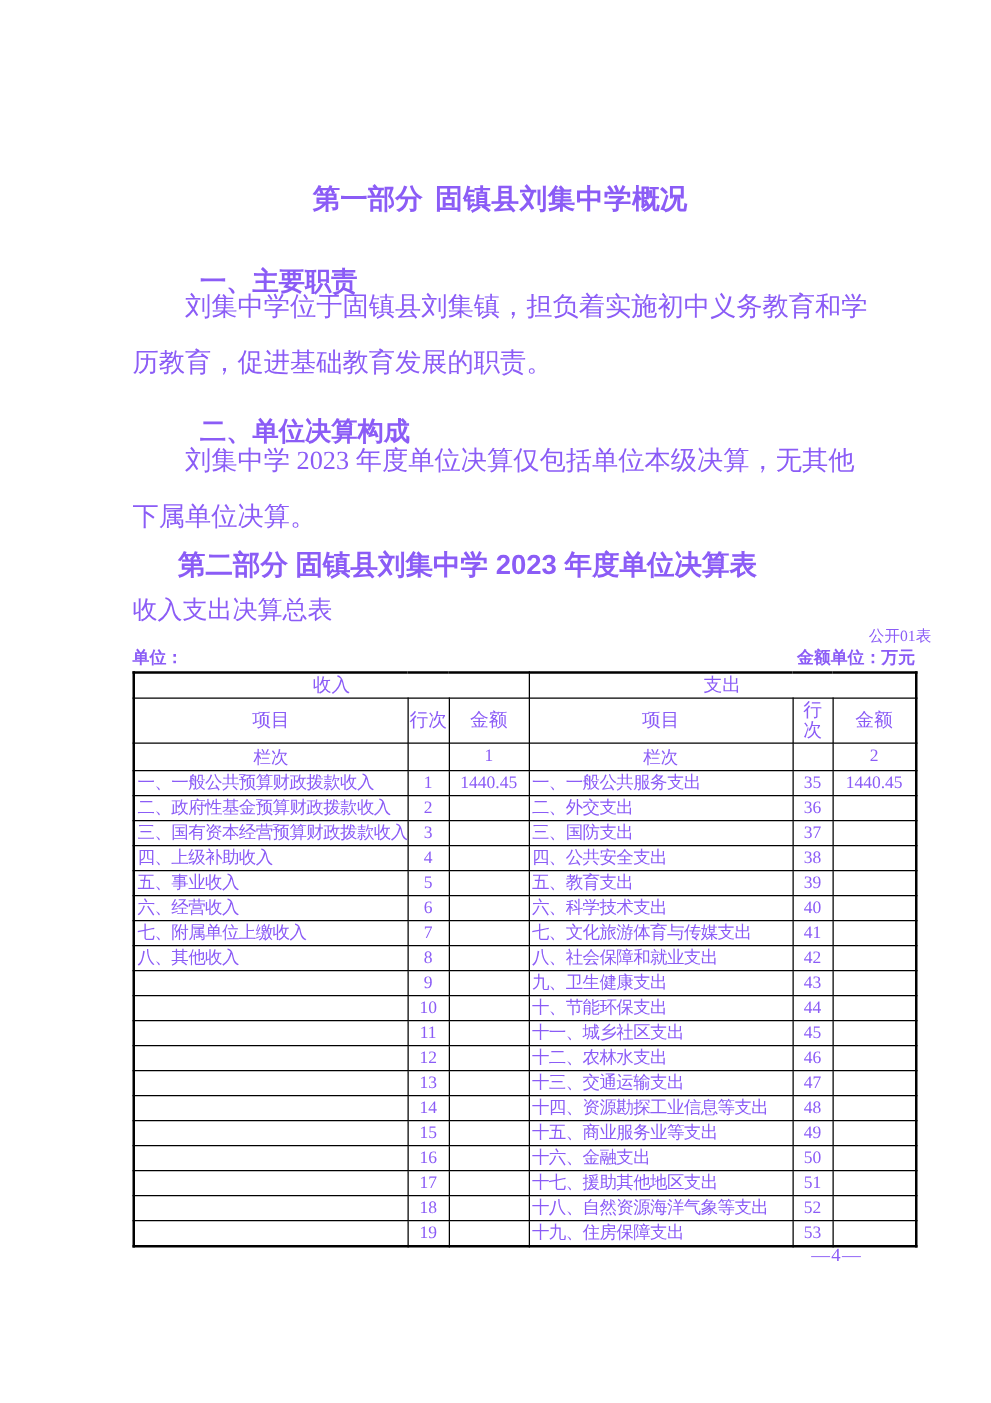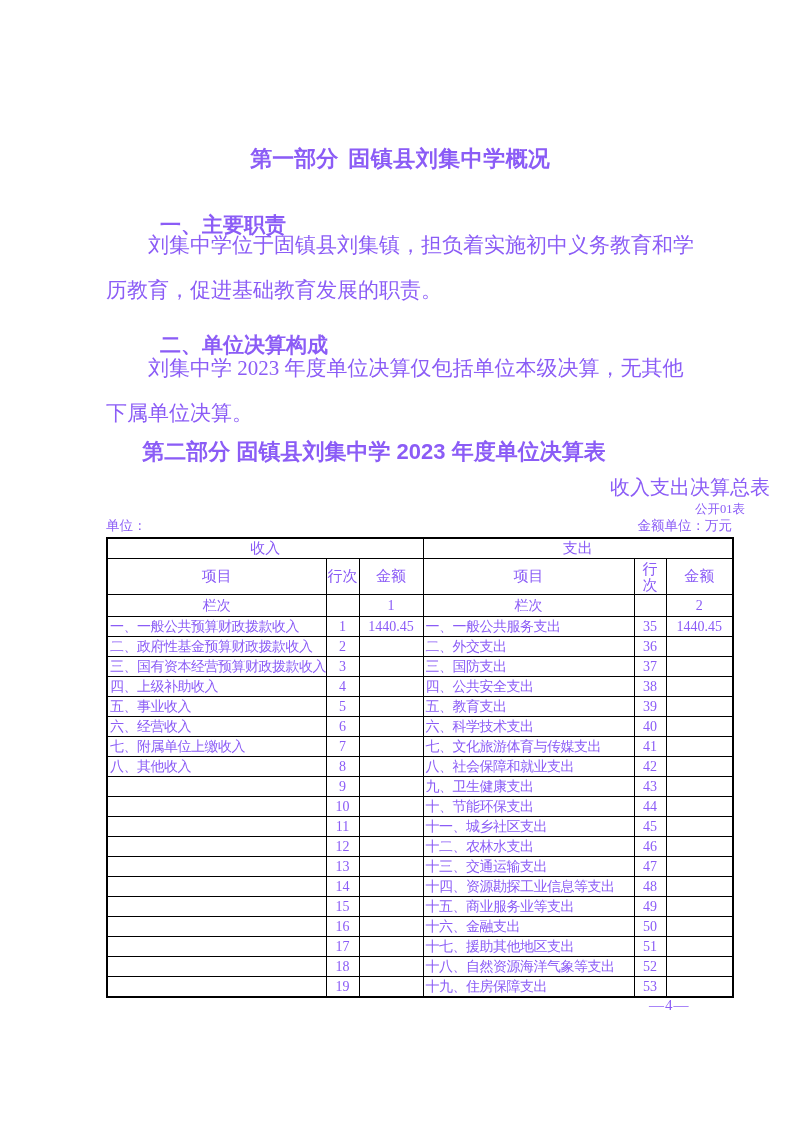--- a/index.html
+++ b/index.html
@@ -29,25 +29,25 @@
   }
   .p1{top:223px;}
   .p2{top:346px;}
   .title2{
     position:absolute;top:437px;left:0;width:748px;margin:0;
     text-align:center;font-size:22px;font-weight:700;
     font-family:Liberation Sans, sans-serif;
   }
   .subtitle{
     position:absolute;top:474px;left:106px;width:664px;
-    text-align:right;font-size:20px;
+    text-align:left;font-size:20px;
   }
   
   .table-code{position:absolute;top:501px;left:119px;width:626px;text-align:right;font-size:12.5px;}
-  .meta-row{position:absolute;top:517px;left:106px;width:626px;display:flex;justify-content:space-between;font-size:13.5px;}
+  .meta-row{position:absolute;top:517px;left:106px;width:626px;display:flex;justify-content:space-between;font-size:13.5px;font-weight:bold;}
   
   table.fin{
     position:absolute;top:537px;left:106px;width:626px;
     border-collapse:collapse;table-layout:fixed;font-size:14px;
     border:2px solid #000;
   }
   table.fin td{border:1px solid #000;padding:0;overflow:hidden;vertical-align:middle;}
   .r-group td{height:18px;text-align:center;font-size:15px;margin-top:20px;}
   .r-cols td{height:35px;text-align:center;font-size:15px;white-space:nowrap;}
   .r-cols td.wrap{white-space:normal;line-height:16px;padding:0 6px;word-break:break-all;}

